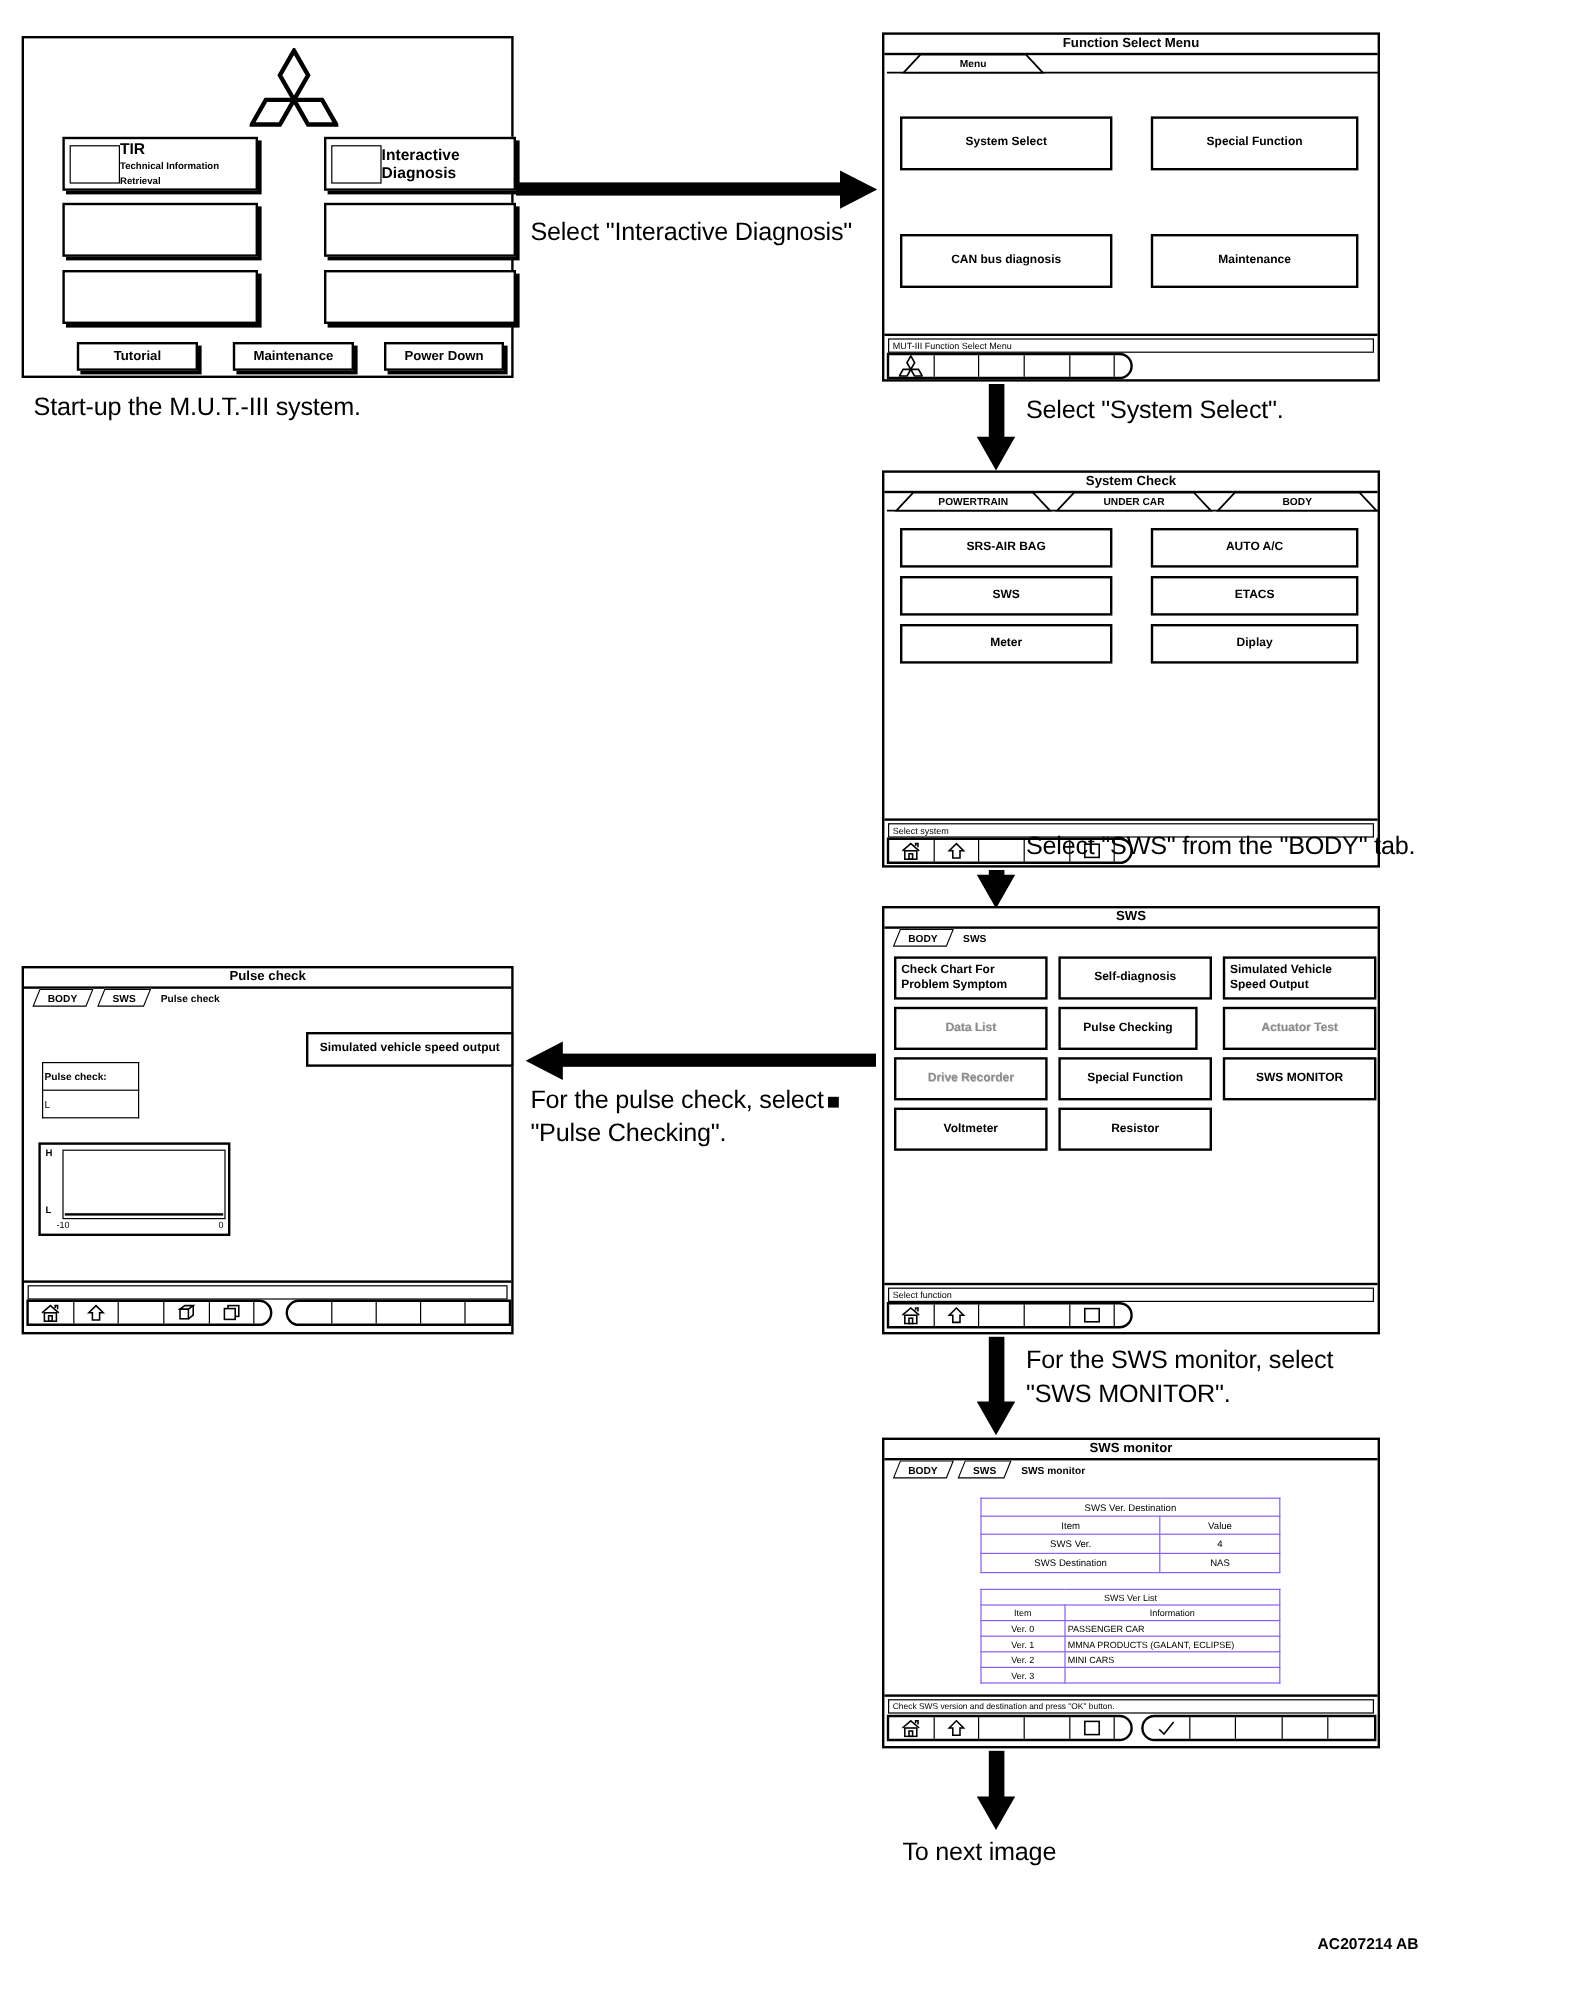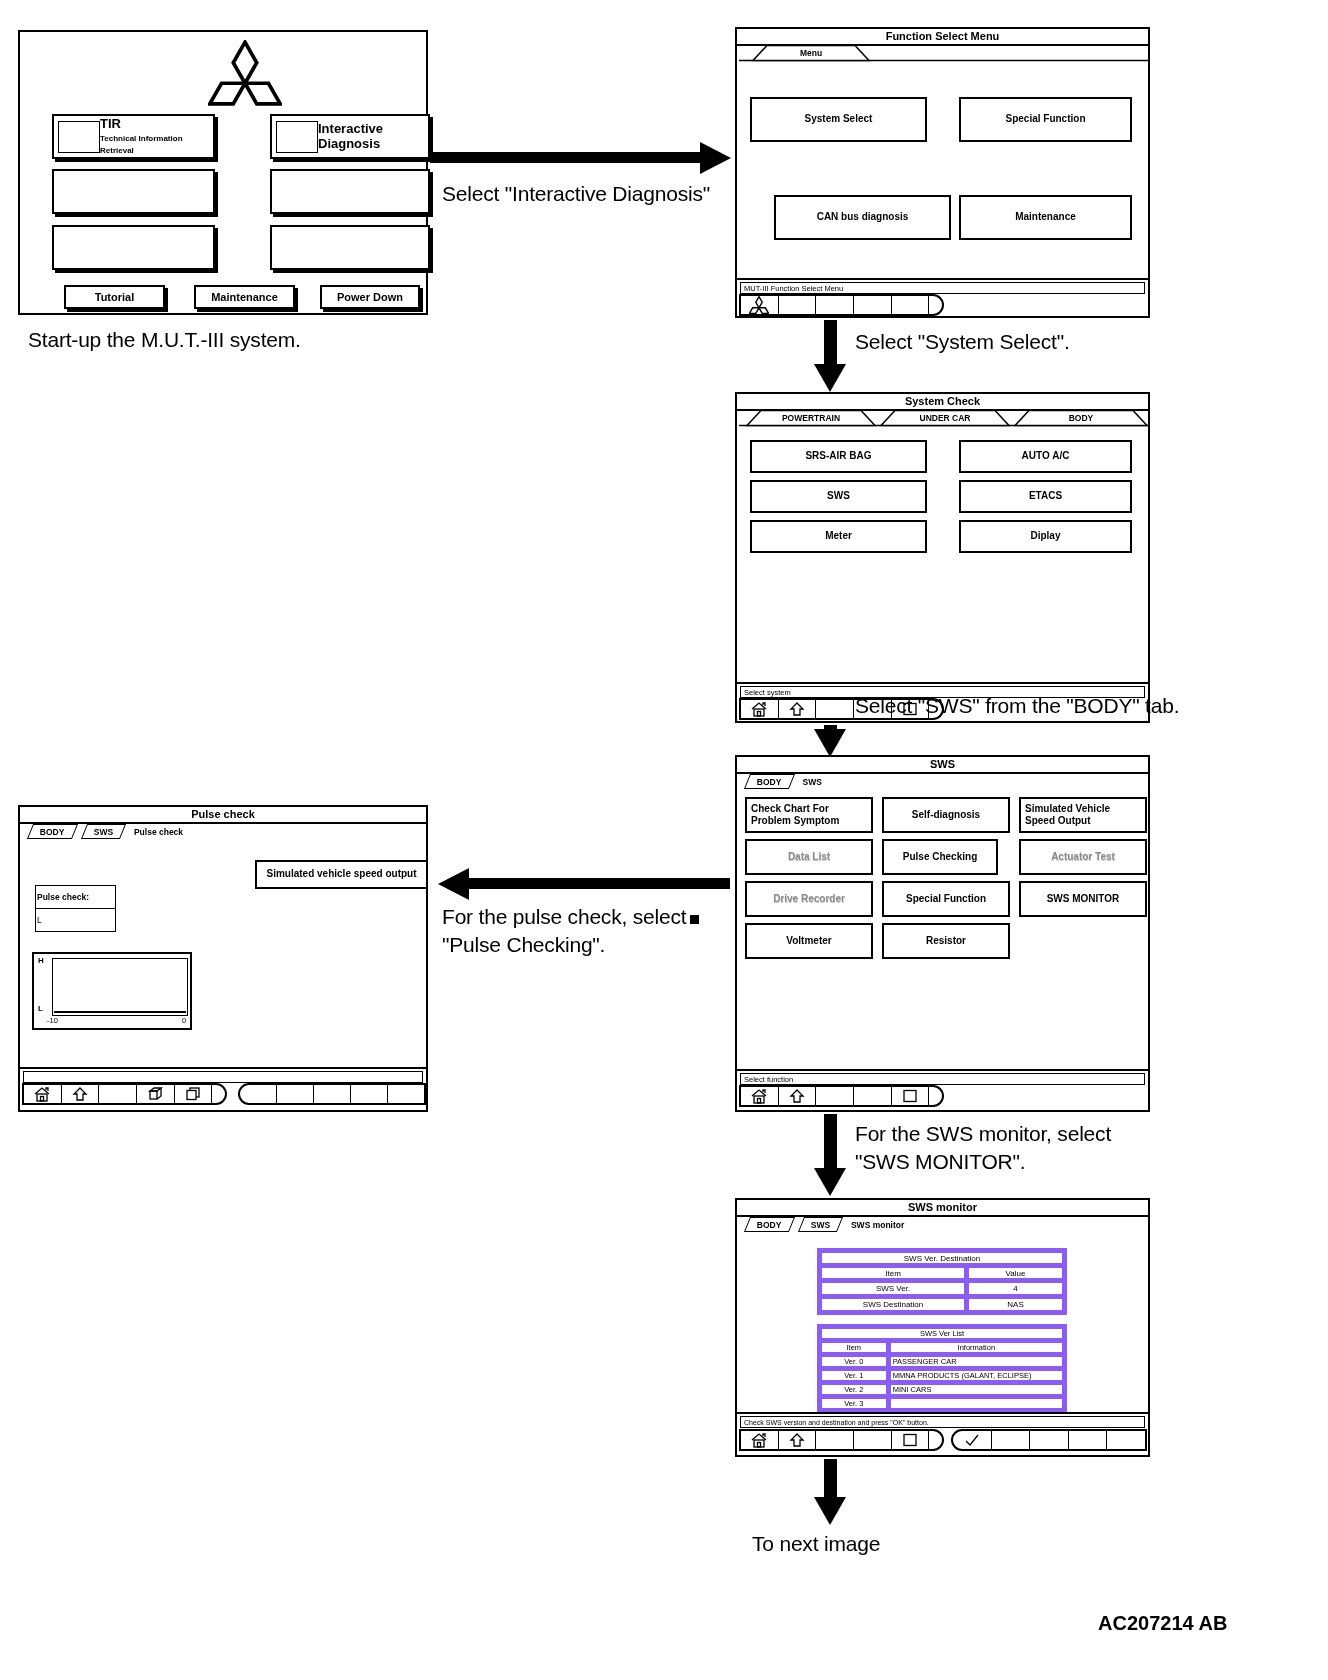--- a/index.html
+++ b/index.html
@@ -54,25 +54,25 @@
   
   .shaft { position:absolute; background:#000; }
   .head-right { position:absolute; width:0; height:0; border-left:31px solid #000;
                 border-top:16px solid transparent; border-bottom:16px solid transparent; }
   .head-left  { position:absolute; width:0; height:0; border-right:31px solid #000;
                 border-top:16px solid transparent; border-bottom:16px solid transparent; }
   .head-down  { position:absolute; width:0; height:0; border-top:28px solid #000;
                 border-left:16px solid transparent; border-right:16px solid transparent; }
 
   .caption { position:absolute; font-size:21px; letter-spacing:-0.2px; white-space:nowrap; line-height:1.32; }
-  .figcode { position:absolute; font-size:20px; font-weight:bold; }
+  .figcode { position:absolute; font-size:13px; font-weight:bold; }
 
   
   .mtable { position:absolute; border-collapse:collapse; font-size:8px; background:#fff; }
-  .mtable td { border:5px solid #8b5cf6; text-align:center; padding:0 2px; box-sizing:border-box; }
+  .mtable td { border:1px solid #8b5cf6; text-align:center; padding:0 2px; box-sizing:border-box; }
 
   
   .graph { position:absolute; border:2px solid #000; box-sizing:border-box; background:#fff; }
   .plot  { position:absolute; border:1px solid #000; }
   .sigline { position:absolute; left:1px; right:1px; bottom:2px; height:2px; background:#000; }
   .glab { position:absolute; font-size:8px; font-weight:bold; }
   .gx   { position:absolute; font-size:7.5px; }
 
   .iconbox { display:inline-block; width:40px; height:30px; border:1.5px solid #000; background:#fff; }
   .artifact-square { display:inline-block; width:9px; height:9px; background:#000; margin-left:4px; }
@@ -136,21 +136,21 @@
       <line class="tabline" x1="0" y1="16.5" x2="411" y2="16.5"></line>
       <polygon class="tabshape" points="28,1.5 116,1.5 130,16.5 14,16.5"></polygon>
       <text class="tabtxt" x="72" y="12">Menu</text>
     </svg>
     <div class="btn" style="left:13px; top:68px; width:177px; height:45px;">
         <span>System Select</span>
       </div>
     <div class="btn" style="left:222px; top:68px; width:173px; height:45px;">
         <span>Special Function</span>
       </div>
-    <div class="btn" style="left:13px; top:166px; width:177px; height:45px;margin-left:24px;">
+    <div class="btn" style="left:13px; top:166px; width:177px; height:45px;">
         <span>CAN bus diagnosis</span>
       </div>
     <div class="btn" style="left:222px; top:166px; width:173px; height:45px;">
         <span>Maintenance</span>
       </div>
     <div class="rule" style="top:249px;"></div>
     <div class="statusbar" style="top:253px;">MUT-III Function Select Menu</div>
     <div class="tbar" style="left:2px; top:265px; width:205px;">
       <div class="cell">
         <svg width="20" height="18" viewBox="0 0 100 90">

